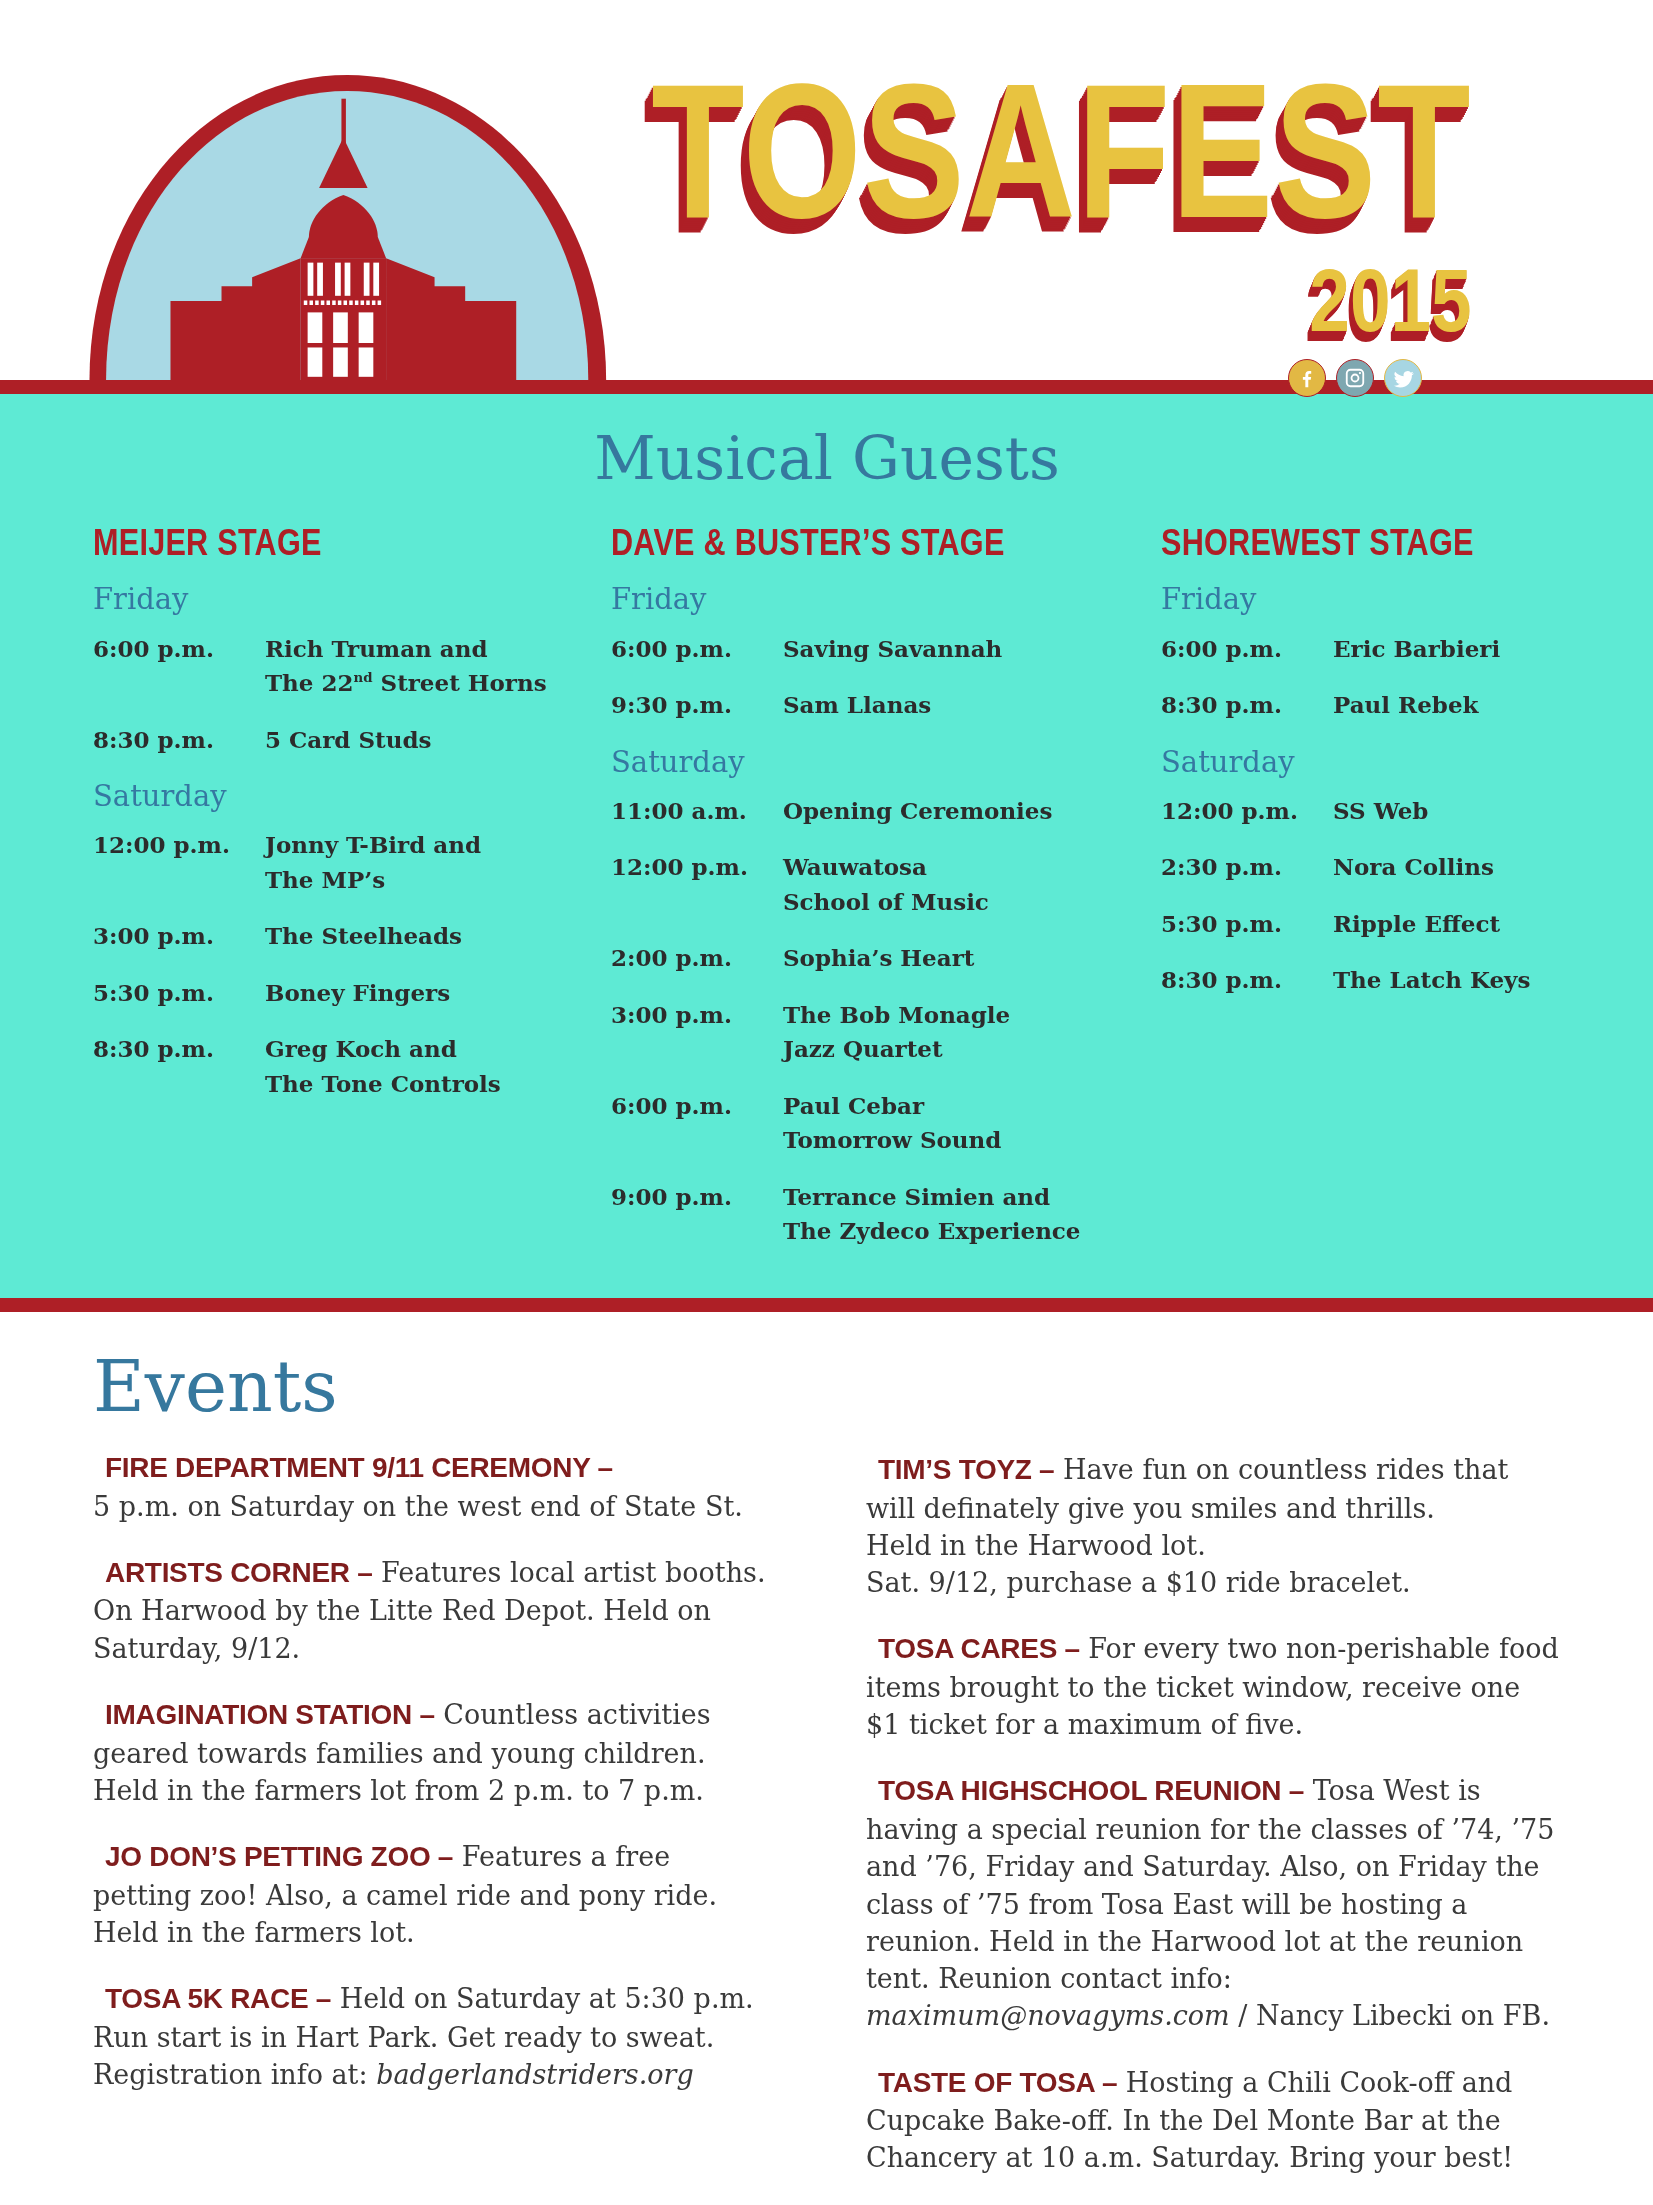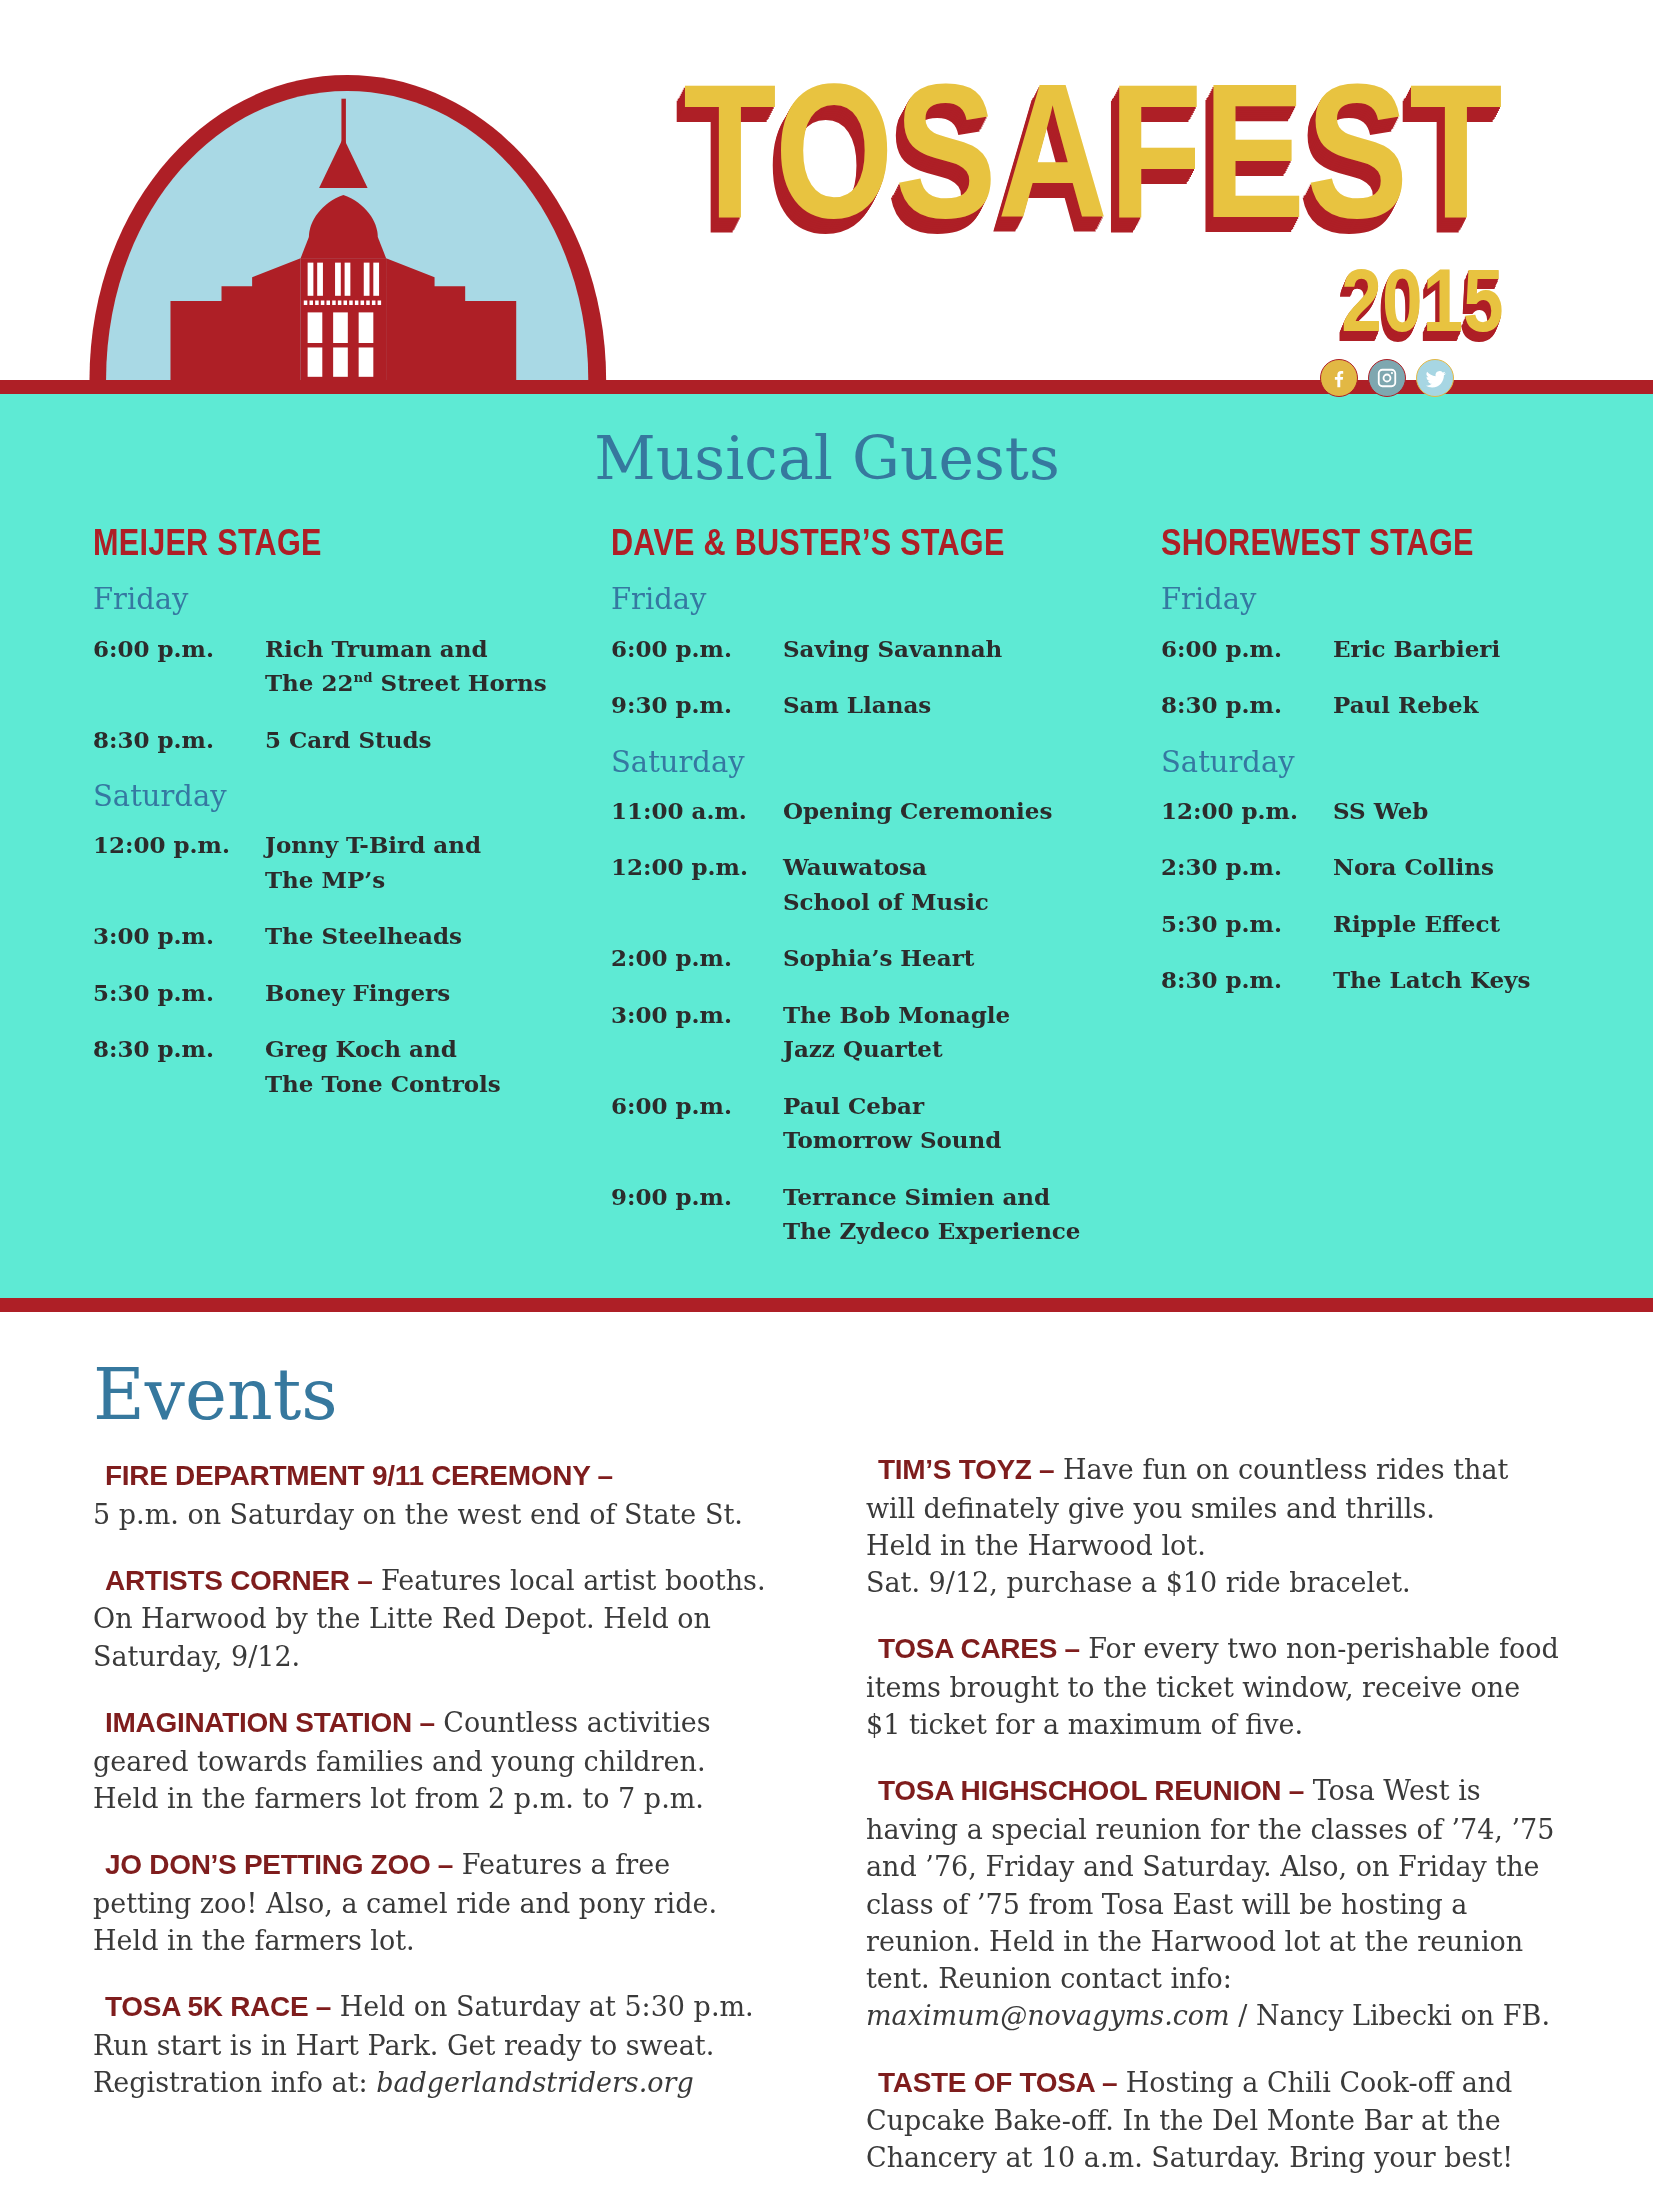--- a/index.html
+++ b/index.html
@@ -2,21 +2,21 @@
 <html style="font-size:10.2px"><head>
 <meta charset="utf-8">
 <style>
   html,body{margin:0;padding:0;background:#ffffff;}
   .page{position:relative;width:1654px;height:2205px;background:#ffffff;
         font-family:"DejaVu Serif",serif;overflow:hidden;display:flex;flex-direction:column;}
 
   
   .header{position:relative;height:380px;flex:none;background:#ffffff;}
   .logo{position:absolute;left:86px;top:70px;}
-  .brand{position:absolute;top:55px;right:150px;text-align:right;}
+  .brand{position:absolute;top:55px;right:182px;text-align:right;}
   .brand-title{
     font-family:"Liberation Sans",sans-serif;font-weight:bold;font-size:191px;line-height:1;
     color:#e8c340;letter-spacing:1.3px;transform:scaleX(0.80);transform-origin:100% 50%;white-space:nowrap;
     text-shadow:-1.3px 1.9px 0 #ae1f26,-2.6px 3.8px 0 #ae1f26,-3.8px 5.7px 0 #ae1f26,-5.1px 7.7px 0 #ae1f26,
                 -6.4px 9.6px 0 #ae1f26,-7.7px 11.5px 0 #ae1f26,-9px 13.4px 0 #ae1f26,-10.2px 15.3px 0 #ae1f26;}
   .brand-year{
     font-family:"Liberation Sans",sans-serif;font-weight:bold;font-size:89px;line-height:1;margin-top:10.2px;
     color:#e8c340;transform:scaleX(0.82);transform-origin:100% 50%;
     text-shadow:-0.6px 1.3px 0 #ae1f26,-1.3px 2.6px 0 #ae1f26,-1.9px 3.8px 0 #ae1f26,-2.6px 5.1px 0 #ae1f26,
                 -3.2px 6.4px 0 #ae1f26,-3.8px 7.7px 0 #ae1f26,-4.5px 9px 0 #ae1f26,-5.1px 10.2px 0 #ae1f26;}
@@ -38,21 +38,21 @@
               color:#ae1f26;transform:scaleX(0.85);transform-origin:0 50%;white-space:nowrap;letter-spacing:0.3px;}
   .day{font-size:29px;color:#3578a1;margin:19px 0 15.3px;}
   .slot{display:flex;margin-bottom:22px;font-weight:bold;font-size:23px;line-height:1.5;color:#2c2c2c;}
   .slot .time{flex:0 0 172px;}
   .slot .artist{flex:1;}
   sup{font-size:58%;line-height:0;}
 
   
   .events{background:#ffffff;flex:1;padding:33px 93px 0;display:grid;
           grid-template-columns:676px 696px;column-gap:97px;align-content:start;}
-  .ev-title{font-size:71px;font-weight:normal;color:#36789e;margin:14px 0 27px;line-height:1;}
+  .ev-title{font-size:71px;font-weight:normal;color:#36789e;margin:6px 0 27px;line-height:1;}
   .col-right{padding-top:106px;}
   p.event{font-size:27px;line-height:1.38;color:#3a3a3a;margin:0 0 29px;}
   p.event strong{font-family:"Liberation Sans",sans-serif;font-weight:bold;font-size:28px;
                  color:#7f1d1d;letter-spacing:-0.3px;margin-left:12px;}
   p.event i{font-style:italic;}
 </style>
 </head>
 <body>
 
 <div class="page">

